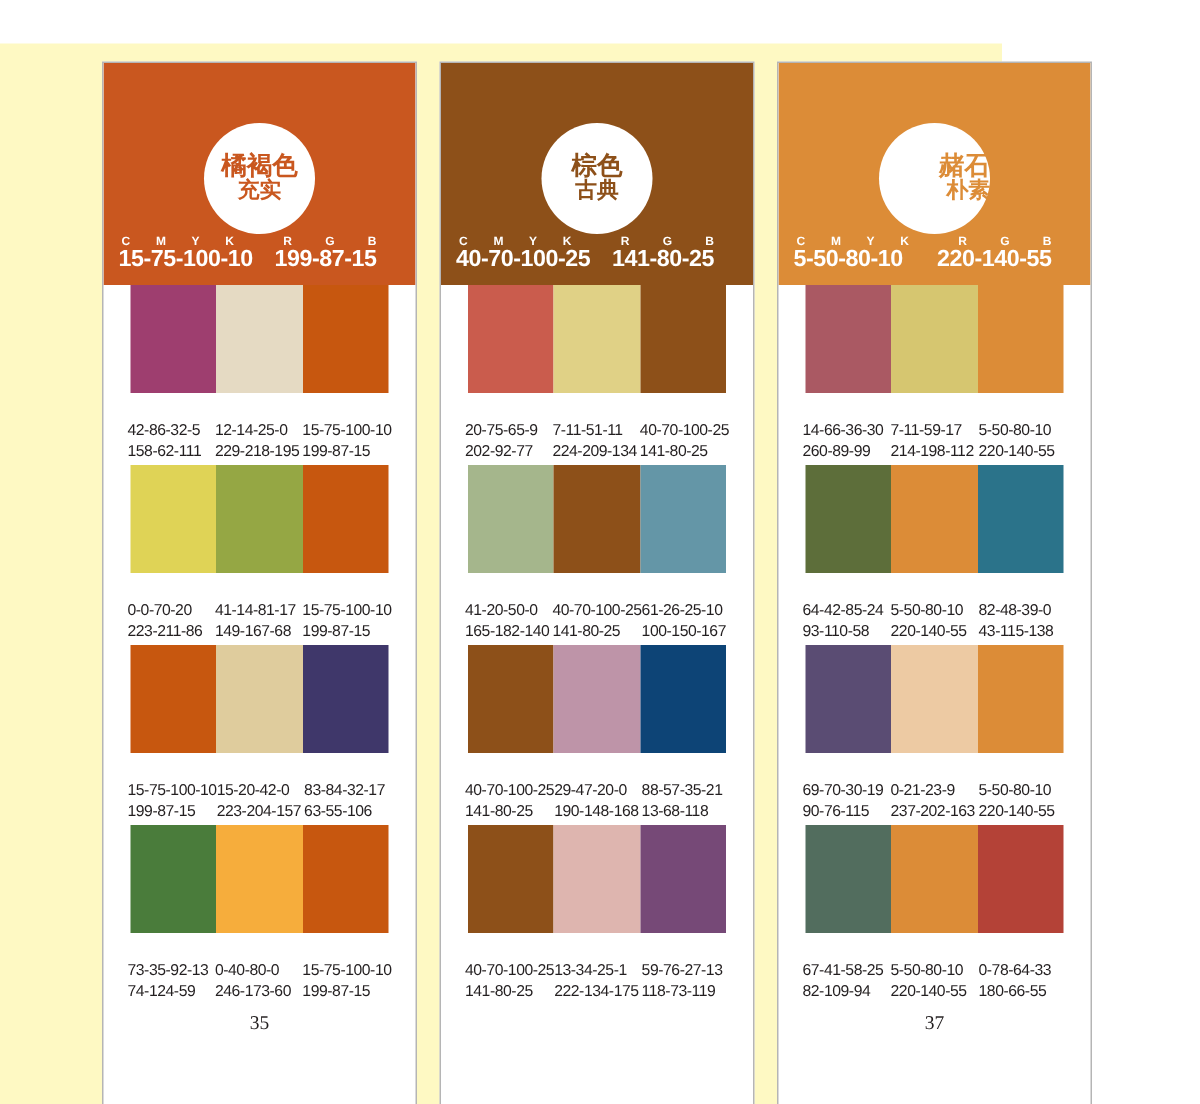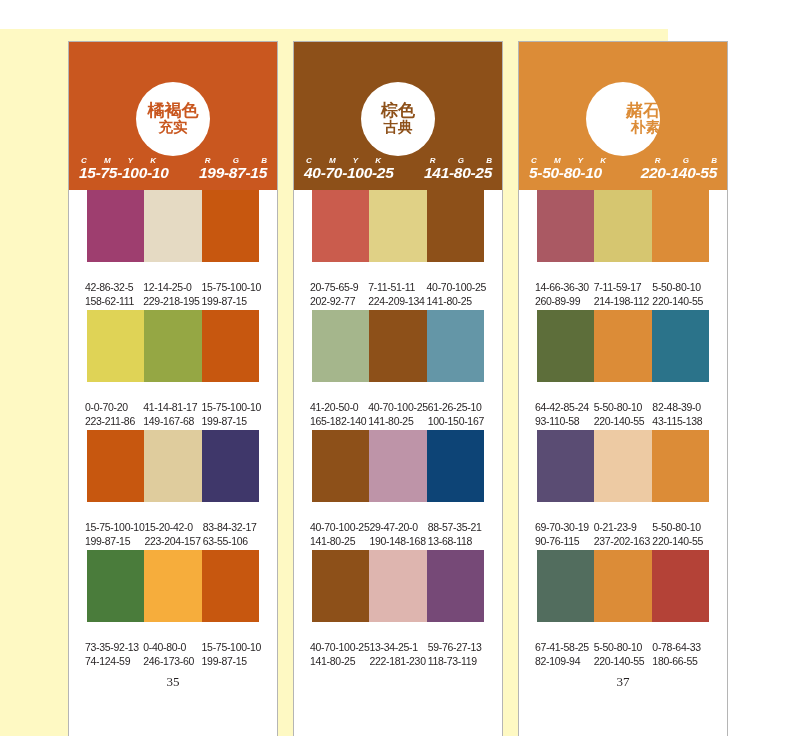--- a/index.html
+++ b/index.html
@@ -68,24 +68,23 @@
     position: absolute;
     left: 0;
     right: 0;
     bottom: 8px;
     height: 30px;
     color: #ffffff;
   }
   .code-group {
     position: absolute;
     bottom: 0;
-    font-style: italic;
   }
   .code-group.cmyk { left: 10px; }
-  .code-group.rgb  { right: 10px; text-align: right; }
+  .code-group.rgb  { right: 26px; text-align: right; }
   .code-letters {
     font-size: 8px;
     font-weight: bold;
     letter-spacing: 7.5px;
     margin-left: 2px;
     margin-bottom: -1px;
     white-space: nowrap;
   }
   .code-group.rgb .code-letters { letter-spacing: 10px; margin-right: -10px; }
   .code-value {
@@ -328,21 +327,21 @@
             <div class="swatch" style="background: rgb(222, 181, 175);"></div>
             <div class="swatch" style="background: rgb(118, 73, 119);"></div>
           </div>
           <div class="labels">
             <div class="label-cell">
               <div>40-70-100-25</div>
               <div>141-80-25</div>
             </div>
             <div class="label-cell">
               <div>13-34-25-1</div>
-              <div>222-181-230</div>
+              <div>222-134-175</div>
             </div>
             <div class="label-cell">
               <div>59-76-27-13</div>
               <div>118-73-119</div>
             </div>
           </div>
         </div>
       </div>
     </div>
     <div class="card" id="card-2">

